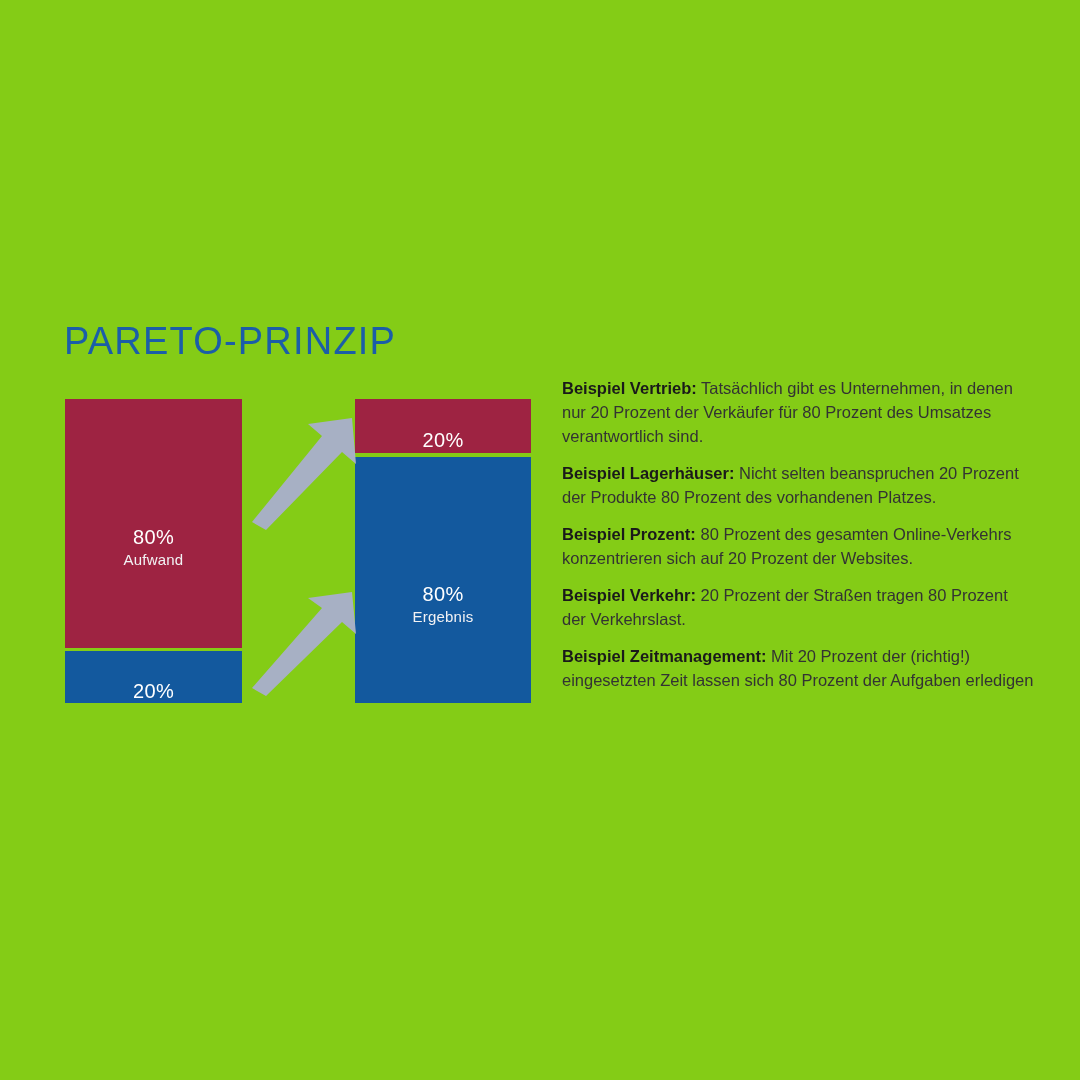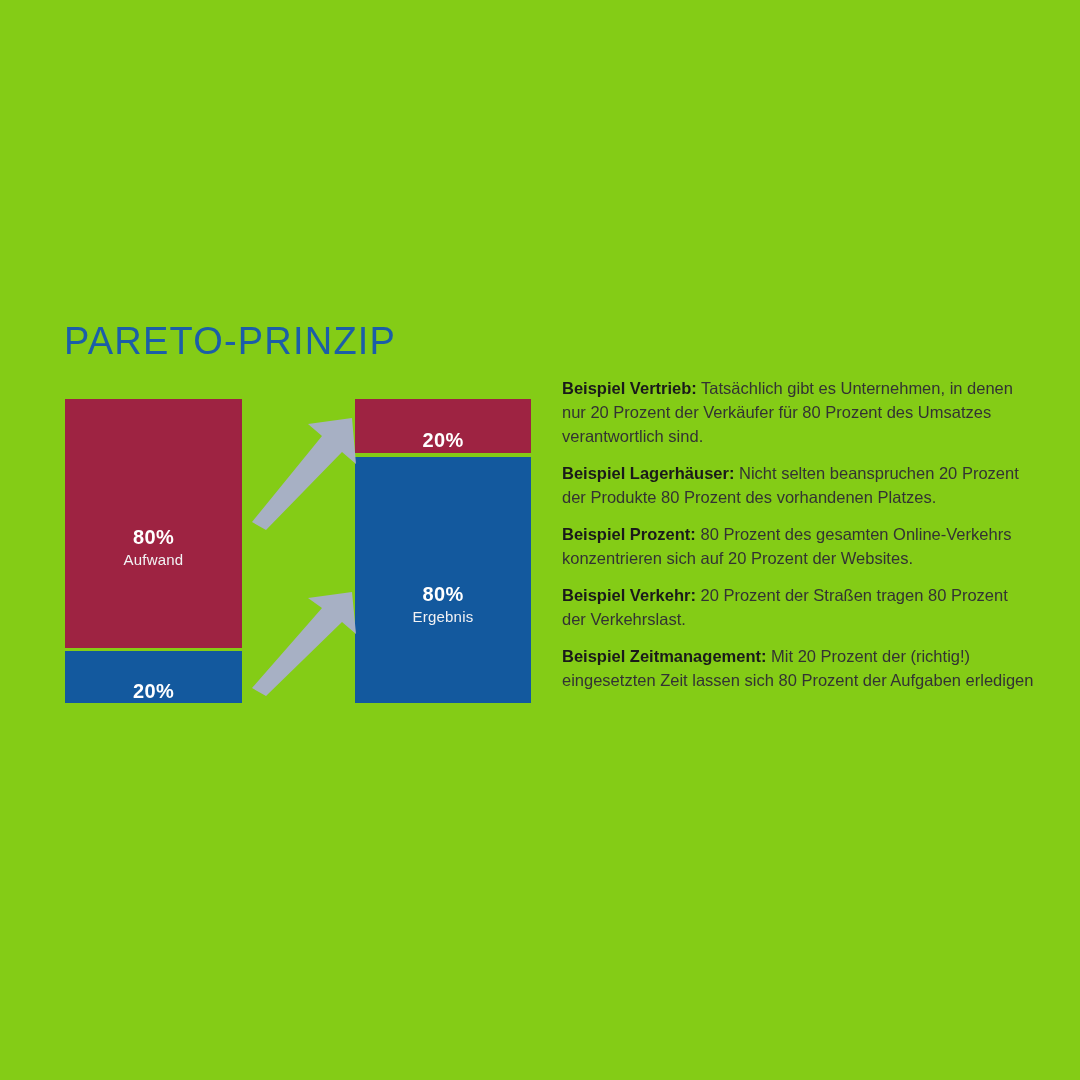--- a/index.html
+++ b/index.html
@@ -53,21 +53,21 @@
     align-items: center;
     justify-content: center;
     color: #ffffff;
     overflow: hidden;
   }
   .bar.red  { background: #9e2342; }
   .bar.blue { background: #13599e; }
 
   .bar-pct {
     font-size: 20px;
-    font-weight: bold;
+    font-weight: normal;
     letter-spacing: 0.3px;
     line-height: 1.25;
     color: #ffffff;
     margin-top: 48px;
   }
   .bar-label {
     font-size: 15px;
     font-weight: 400;
     letter-spacing: 0.2px;
     line-height: 1.3;

